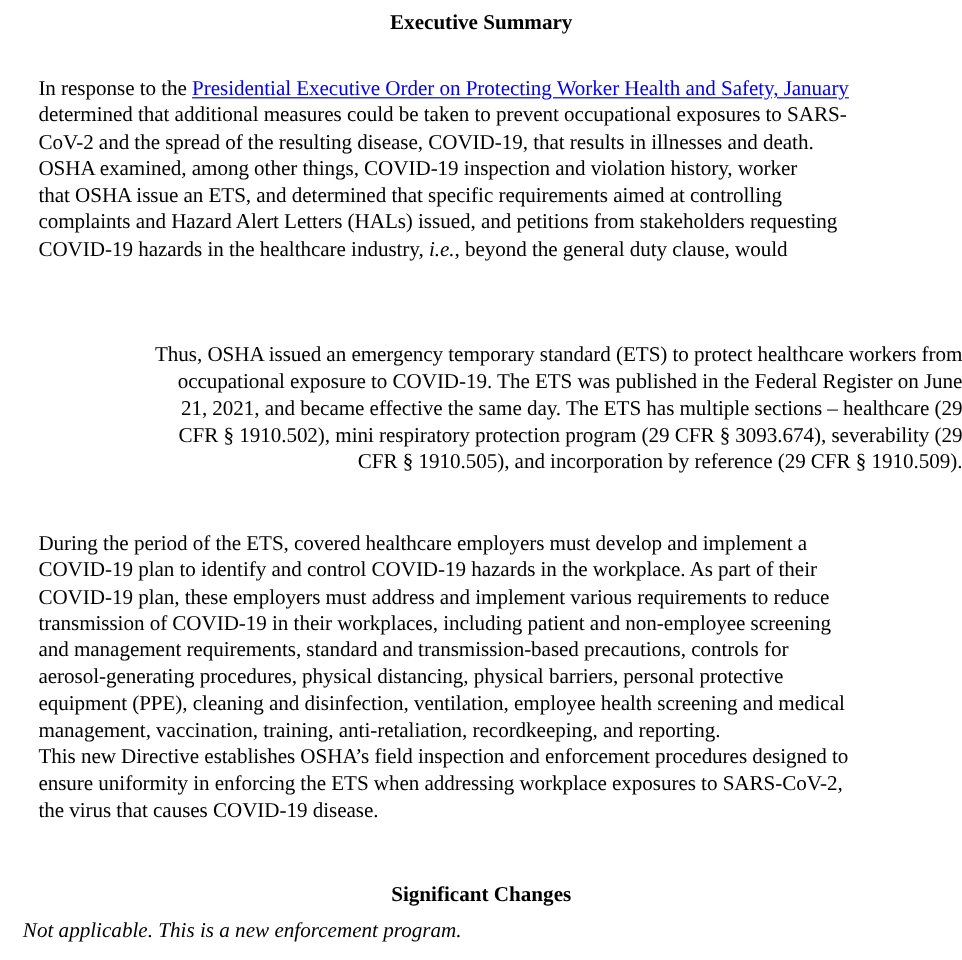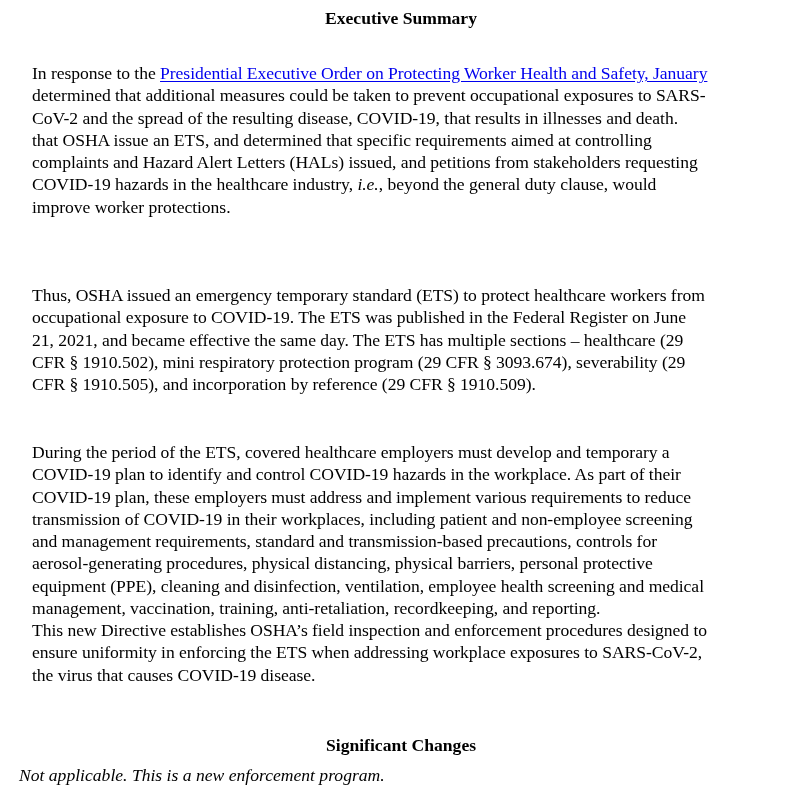--- a/index.html
+++ b/index.html
@@ -35,21 +35,21 @@
       top: 7px;
     }
     p.para {
       position: absolute;
       left: 20px;
       width: 770px;
       margin: 12px;
       letter-spacing: -0.05px;
     }
     #p1 { top: 50px; }
-    #p2 { top: 272px; }
+    #p2 { top: 272px; text-align: right; }
     #p3 { top: 429px; }
     #p4 { top: 607px; }
     #sig-heading {
       position: absolute;
       left: 0; right: 0;
       top: 734px;
     }
     #sig-text {
       position: absolute;
       left: 19px;
@@ -69,36 +69,36 @@
 <body>
 
 <div class="page">
 
   <h2 id="exec-heading" class="heading">Executive Summary</h2>
 
   <p id="p1" class="para">
     <span class="line"><span>In response to the </span><a class="link" href="#">Presidential Executive Order on Protecting Worker Health and Safety, January</a></span>
     <span class="line">determined that additional measures could be taken to prevent occupational exposures to SARS-</span>
     <span class="line">CoV-2 and the spread of the resulting disease, COVID-19, that results in illnesses and death.</span>
+    <span class="line">OSHA examined, among other things, COVID-19 inspection and violation history, worker</span>
     <span class="line">that OSHA issue an ETS, and determined that specific requirements aimed at controlling</span>
     <span class="line">complaints and Hazard Alert Letters (HALs) issued, and petitions from stakeholders requesting</span>
     <span class="line"><span>COVID-19 hazards in the healthcare industry, </span><em>i.e.</em><span>, beyond the general duty clause, would</span></span>
-    <span class="line">improve worker protections.</span>
   </p>
 
   <p id="p2" class="para">
     <span class="line">Thus, OSHA issued an emergency temporary standard (ETS) to protect healthcare workers from</span>
     <span class="line">occupational exposure to COVID-19.  The ETS was published in the Federal Register on June</span>
     <span class="line">21, 2021, and became effective the same day.  The ETS has multiple sections – healthcare (29</span>
     <span class="line">CFR § 1910.502), mini respiratory protection program (29 CFR § 3093.674), severability (29</span>
     <span class="line">CFR § 1910.505), and incorporation by reference (29 CFR § 1910.509).</span>
   </p>
 
   <p id="p3" class="para">
-    <span class="line">During the period of the ETS, covered healthcare employers must develop and temporary a</span>
+    <span class="line">During the period of the ETS, covered healthcare employers must develop and implement a</span>
     <span class="line">COVID-19 plan to identify and control COVID-19 hazards in the workplace.  As part of their</span>
     <span class="line">COVID-19 plan, these employers must address and implement various requirements to reduce</span>
     <span class="line">transmission of COVID-19 in their workplaces, including patient and non-employee screening</span>
     <span class="line">and management requirements, standard and transmission-based precautions, controls for</span>
     <span class="line">aerosol-generating procedures, physical distancing, physical barriers, personal protective</span>
     <span class="line">equipment (PPE), cleaning and disinfection, ventilation, employee health screening and medical</span>
     <span class="line">management, vaccination, training, anti-retaliation, recordkeeping, and reporting.</span>
   </p>
 
   <p id="p4" class="para">

